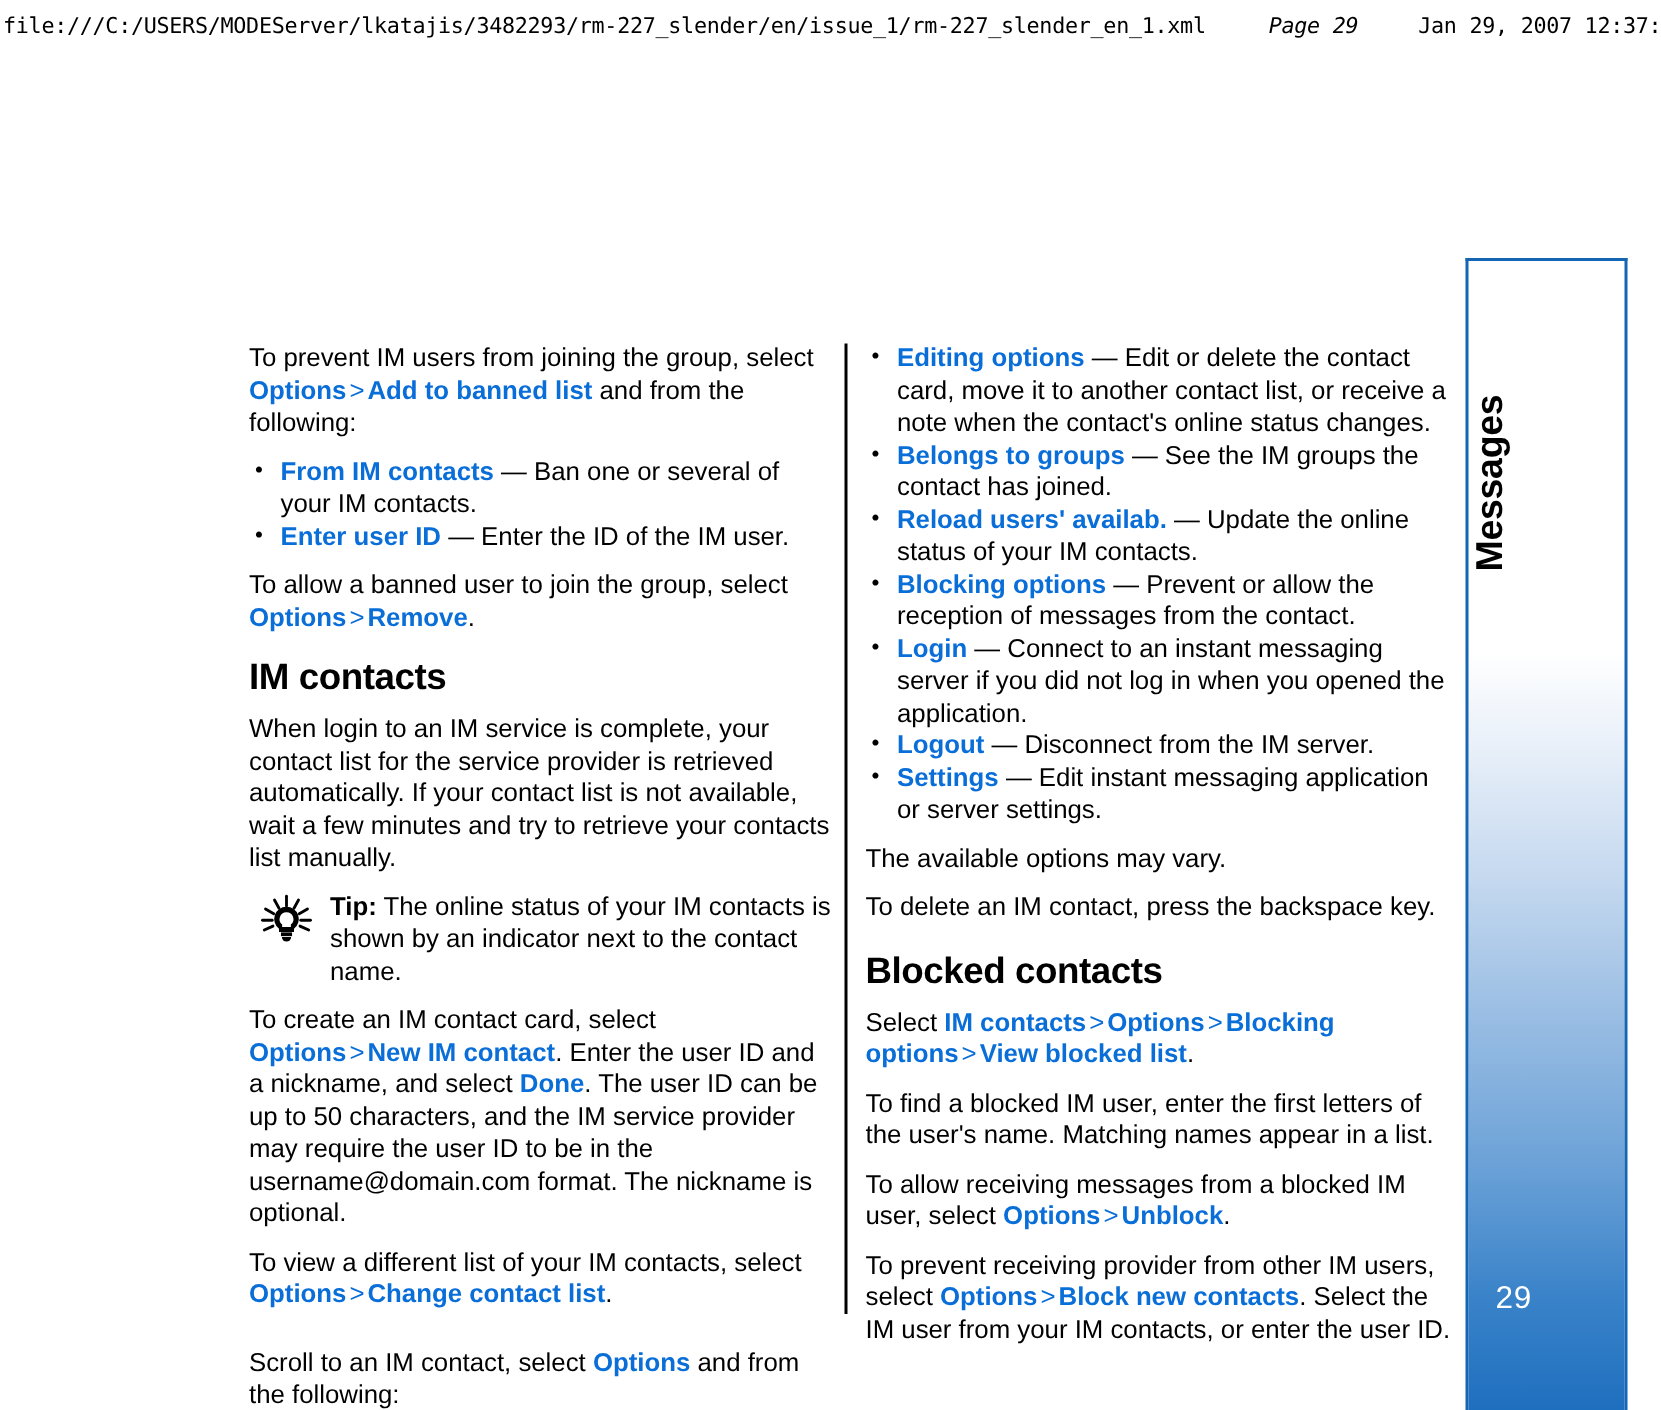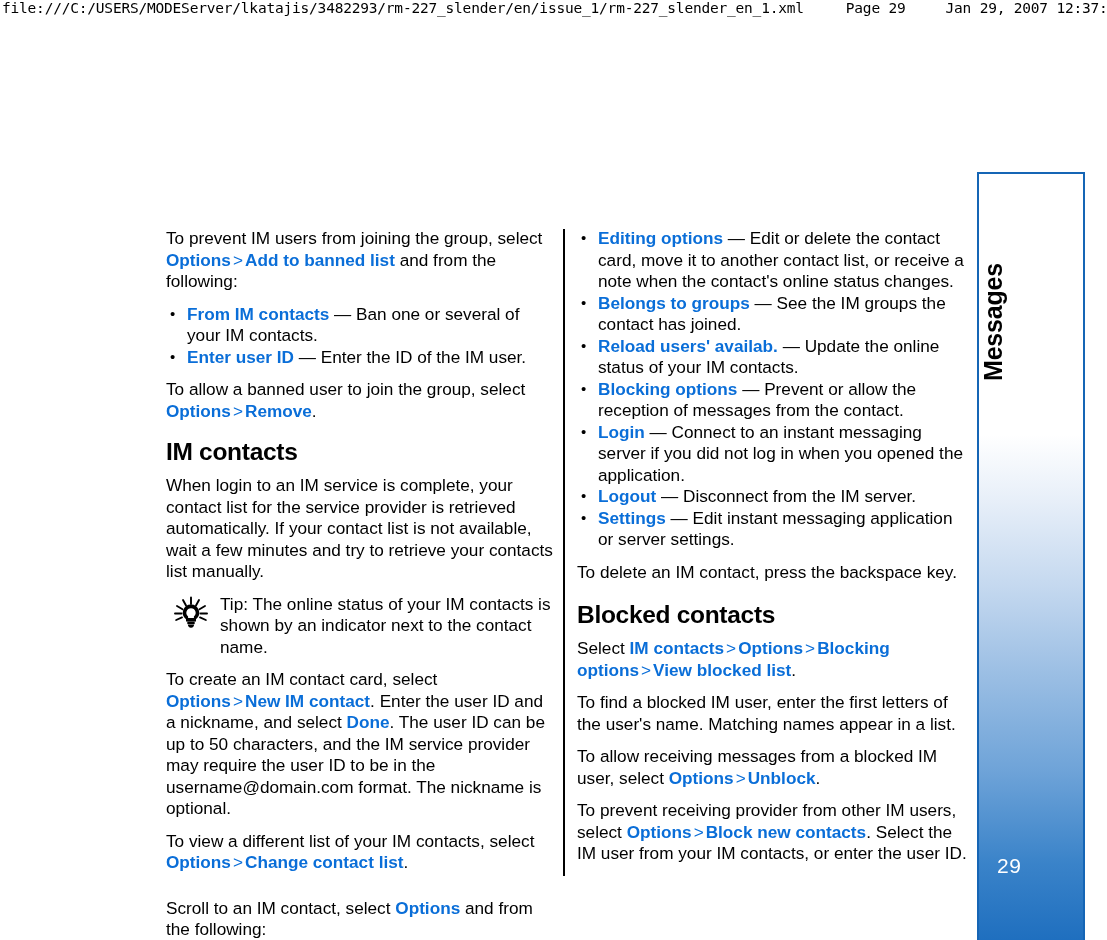--- a/index.html
+++ b/index.html
@@ -17,29 +17,29 @@
   }
 
   
   #print-header {
     position: absolute;
     top: 0;
     left: 0;
     width: 1107px;
     height: 26px;
     display: flex;
-    align-items: flex-start;
+    align-items: flex-end;
     font-family: "DejaVu Sans Mono", "Liberation Mono", monospace;
     font-size: 14.5px;
     letter-spacing: -0.2px;
     color: #000;
     white-space: nowrap;
   }
   #print-header .hdr-url { margin-left: 2px; }
-  #print-header .hdr-page { margin-left: 42px; }
+  #print-header .hdr-page { margin-left: 42px; font-style: italic; }
   #print-header .hdr-date { margin-left: 40px; }
 
   
   #page-area {
     position: absolute;
     left: 0;
     top: 26px;
     width: 1074px;
     height: 914px;
   }
@@ -119,21 +119,21 @@
     width: 50px;
     min-width: 50px;
     padding-top: 2px;
     display: flex;
     justify-content: center;
   }
   .tip-text {
     flex: 1 1 auto;
     padding-left: 4px;
   }
-  .tip-label { font-weight: normal; }
+  .tip-label { font-weight: bold; }
 
   
   #margin-tab {
     position: absolute;
     left: 977px;
     top: 172px;
     width: 108px;
     height: 768px;
     border: 2px solid #1565b5;
     border-bottom: none;
@@ -245,20 +245,21 @@
     <ul class="bullets">
       <li><span class="ui">Editing options</span> <span class="dash">—</span> <span>Edit or delete the contact card, move it to another contact list, or receive a note when the contact's online status changes.</span></li>
       <li><span class="ui">Belongs to groups</span> <span class="dash">—</span> <span>See the IM groups the contact has joined.</span></li>
       <li><span class="ui">Reload users' availab.</span> <span class="dash">—</span> <span>Update the online status of your IM contacts.</span></li>
       <li><span class="ui">Blocking options</span> <span class="dash">—</span> <span>Prevent or allow the reception of messages from the contact.</span></li>
       <li><span class="ui">Login</span> <span class="dash">—</span> <span>Connect to an instant messaging server if you did not log in when you opened the application.</span></li>
       <li><span class="ui">Logout</span> <span class="dash">—</span> <span>Disconnect from the IM server.</span></li>
       <li><span class="ui">Settings</span> <span class="dash">—</span> <span>Edit instant messaging application or server settings.</span></li>
     </ul>
 
+    <p class="para">The available options may vary.</p>
 
     <p class="para">To delete an IM contact, press the backspace key.</p>
 
     <h2 class="section-heading">Blocked contacts</h2>
 
     <p class="para"><span>Select </span><span class="ui">IM contacts</span><span class="sep">&gt;</span><span class="ui">Options</span><span class="sep">&gt;</span><span class="ui">Blocking options</span><span class="sep">&gt;</span><span class="ui">View blocked list</span><span>.</span></p>
 
     <p class="para">To find a blocked IM user, enter the first letters of the user's name. Matching names appear in a list.</p>
 
     <p class="para"><span>To allow receiving messages from a blocked IM user, select </span><span class="ui">Options</span><span class="sep">&gt;</span><span class="ui">Unblock</span><span>.</span></p>

